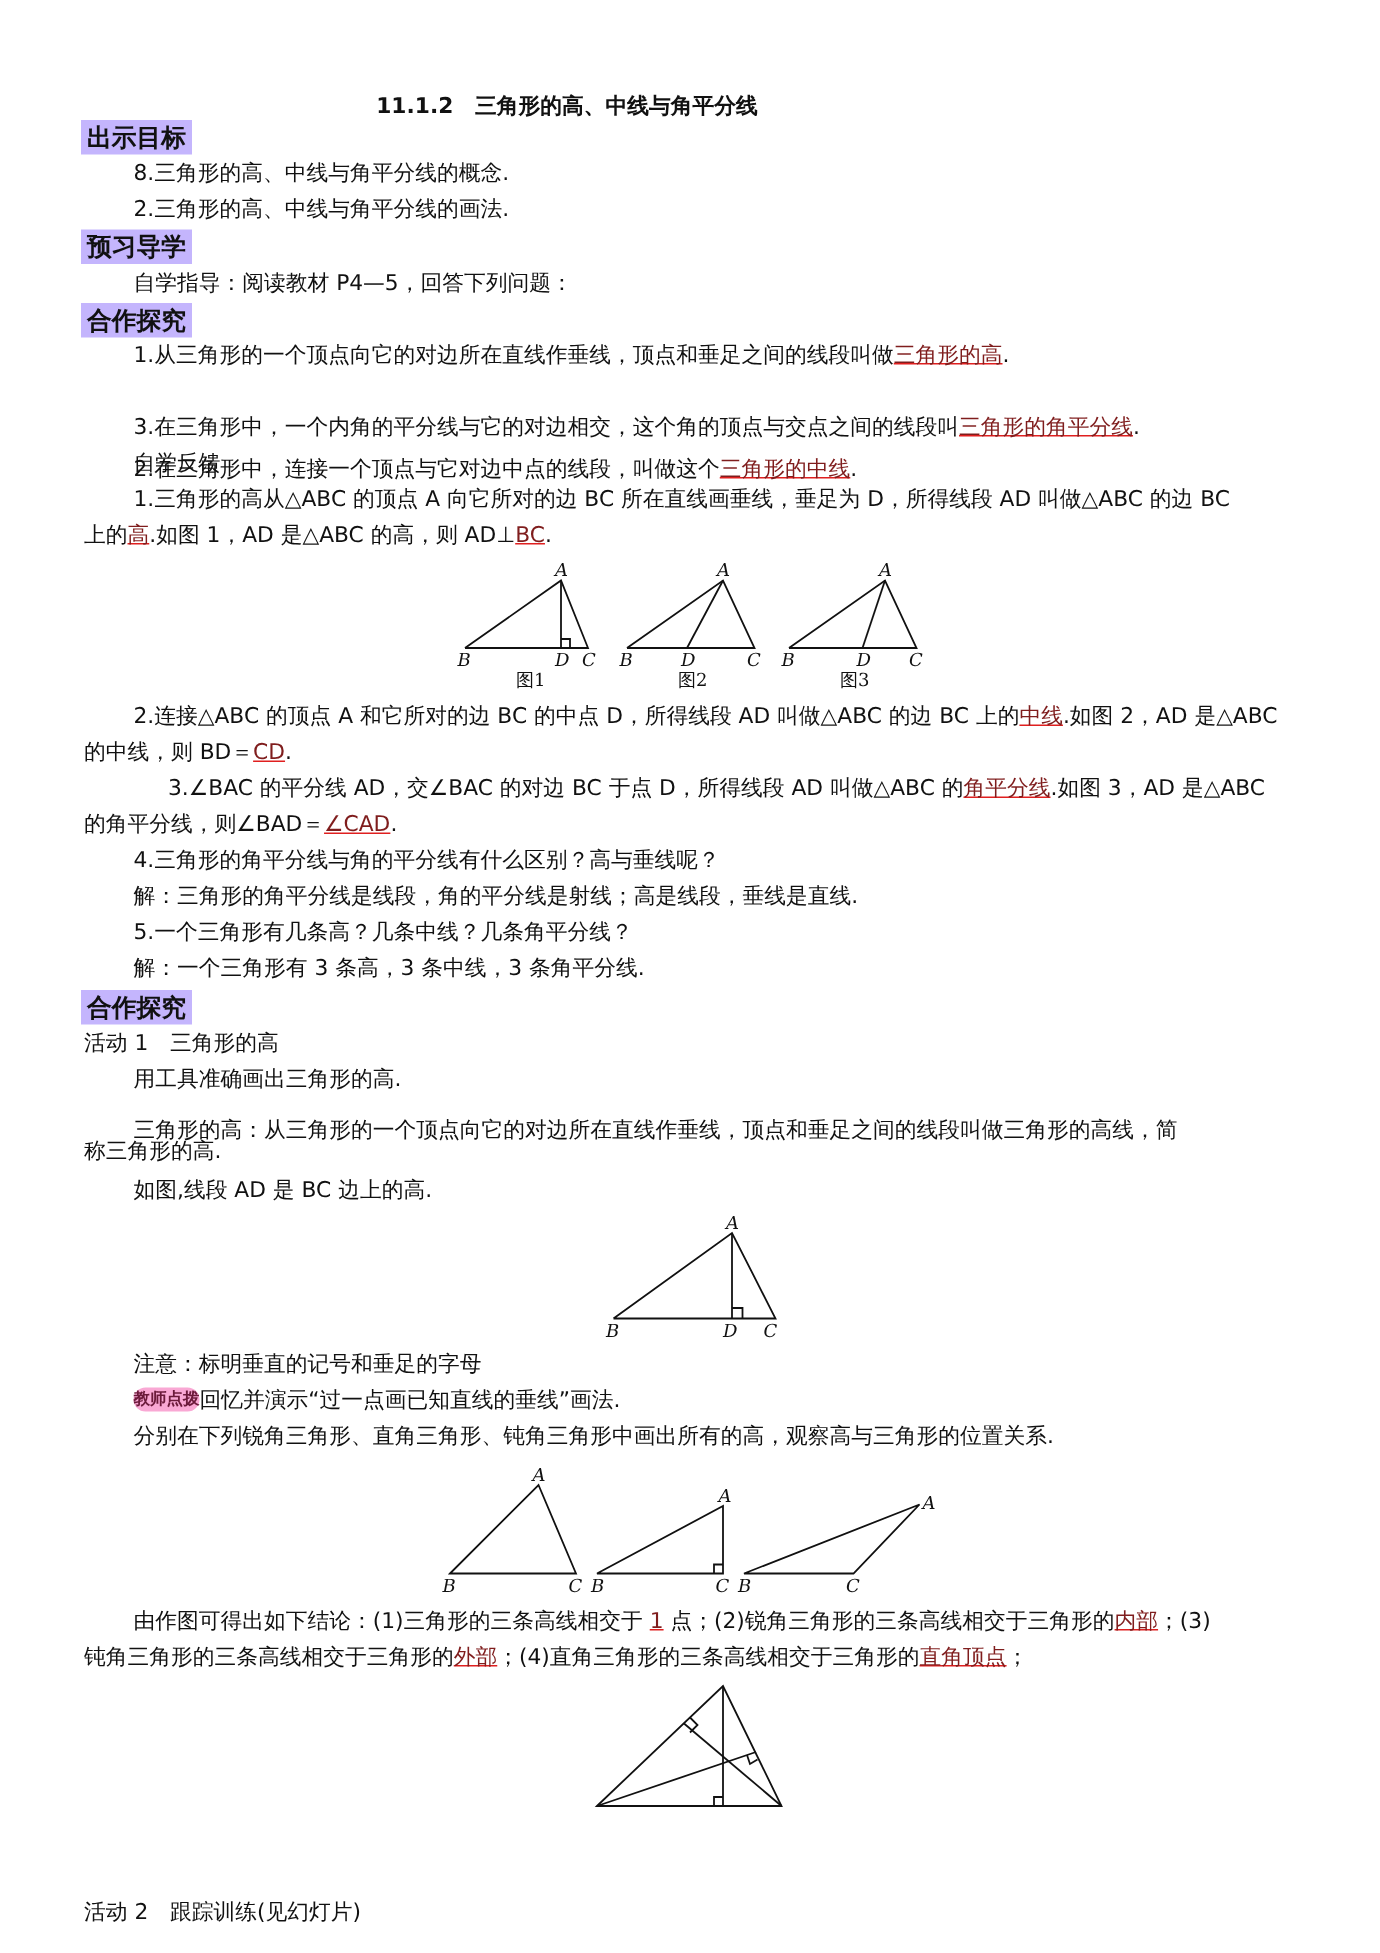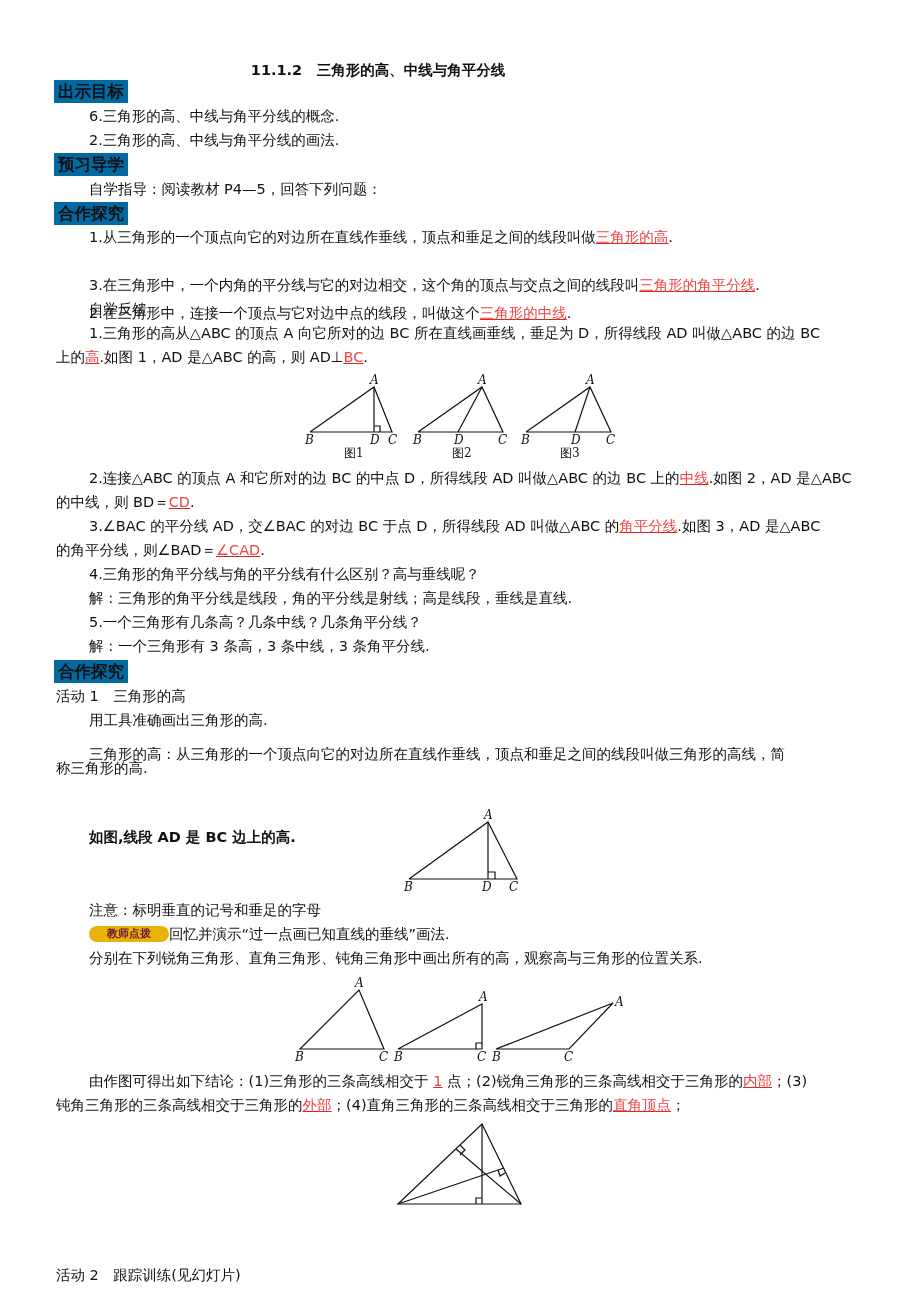--- a/index.html
+++ b/index.html
@@ -3,37 +3,37 @@
 <meta charset="utf-8">
 <style>
   html, body { margin: 0; padding: 0; background: #ffffff; }
   body {
     width: 920px; height: 1302px; position: relative; overflow: hidden;
     font-family: "DejaVu Sans", "Liberation Sans", sans-serif;
     color: #111; font-size: 14.5px;
   }
   .abs { position: absolute; white-space: nowrap; }
   .title { top: 61px; left: 0; width: 756px; text-align: center; font-weight: bold; font-size: 14.5px; }
-  .sec { background: #0369a1; font-family: "DejaVu Serif", "Liberation Serif", serif; font-weight: bold; font-size: 16.5px; padding: 1px 4px 0 4px; height: 22px; line-height: 22px; letter-spacing: 0px; }
+  .sec { background: #c4b5fd; font-family: "DejaVu Serif", "Liberation Serif", serif; font-weight: bold; font-size: 16.5px; padding: 1px 4px 0 4px; height: 22px; line-height: 22px; letter-spacing: 0px; }
   .line { line-height: 22px; height: 22px; }
   .ind { left: 89px; }
   .full { left: 56px; }
-  .ans { color: #ef4444; text-decoration: underline; text-decoration-color: #e01f1f; }
+  .ans { color: #7f1d1d; text-decoration: underline; text-decoration-color: #e01f1f; }
   .bold { font-weight: normal; }
-  .badge { display: inline-block; background: #eab308; color: #6b1a3a; font-size: 11px; font-weight: bold; border-radius: 8px; padding: 0 18px; line-height: 16px; vertical-align: 2px; }
+  .badge { display: inline-block; background: #f9a8d4; color: #6b1a3a; font-size: 11px; font-weight: bold; border-radius: 8px; padding: 0 0; line-height: 16px; vertical-align: 2px; }
   svg text { font-family: "DejaVu Serif", "Liberation Serif", serif; font-style: italic; font-size: 12px; fill: #111; }
   svg .cap { font-style: normal; font-size: 12px; }
 </style>
 </head>
 <body>
 
 <div class="abs title">11.1.2　三角形的高、中线与角平分线</div>
 
 <div class="abs sec" style="top:80px;left:54px;">出示目标</div>
-<div class="abs line ind" style="top:105px;">6.三角形的高、中线与角平分线的概念.</div>
+<div class="abs line ind" style="top:105px;">8.三角形的高、中线与角平分线的概念.</div>
 <div class="abs line ind" style="top:129px;">2.三角形的高、中线与角平分线的画法.</div>
 
 <div class="abs sec" style="top:153px;left:54px;">预习导学</div>
 <div class="abs line ind" style="top:178px;">自学指导：阅读教材 P4—5，回答下列问题：</div>
 
 <div class="abs sec" style="top:202px;left:54px;">合作探究</div>
 <div class="abs line ind" style="top:226px;">
   <span>1.从三角形的一个顶点向它的对边所在直线作垂线，顶点和垂足之间的线段叫做</span><span class="ans">三角形的高</span><span>.</span>
 </div>
 <div class="abs line ind" style="top:254px;margin-top:48px;">
@@ -82,21 +82,21 @@
   <text class="cap" x="260" y="85">图3</text>
 </svg>
 
 <div class="abs line ind" style="top:467px;">
   <span>2.连接△ABC 的顶点 A 和它所对的边 BC 的中点 D，所得线段 AD 叫做△ABC 的边 BC 上的</span><span class="ans">中线</span><span>.如图 2，AD 是△ABC</span>
 </div>
 <div class="abs line full" style="top:491px;">
   <span>的中线，则 BD＝</span><span class="ans">CD</span><span>.</span>
 </div>
 
-<div class="abs line ind" style="top:515px;">
+<div class="abs line ind" style="top:515px;margin-left:23px;">
   <span>3.∠BAC 的平分线 AD，交∠BAC 的对边 BC 于点 D，所得线段 AD 叫做△ABC 的</span><span class="ans">角平分线</span><span>.如图 3，AD 是△ABC</span>
 </div>
 <div class="abs line full" style="top:539px;">
   <span>的角平分线，则∠BAD＝</span><span class="ans">∠CAD</span><span>.</span>
 </div>
 
 <div class="abs line ind" style="top:563px;">4.三角形的角平分线与角的平分线有什么区别？高与垂线呢？</div>
 <div class="abs line ind" style="top:587px;">
   <span class="bold">解：</span><span>三角形的角平分线是线段，角的平分线是射线；高是线段，垂线是直线.</span>
 </div>
@@ -104,21 +104,21 @@
 <div class="abs line ind" style="top:611px;">5.一个三角形有几条高？几条中线？几条角平分线？</div>
 <div class="abs line ind" style="top:635px;">
   <span class="bold">解：</span><span>一个三角形有 3 条高，3 条中线，3 条角平分线.</span>
 </div>
 
 <div class="abs sec" style="top:660px;left:54px;">合作探究</div>
 <div class="abs line full bold" style="top:685px;">活动 1　三角形的高</div>
 <div class="abs line ind" style="top:709px;">用工具准确画出三角形的高.</div>
 <div class="abs line ind" style="top:743px;">三角形的高：从三角形的一个顶点向它的对边所在直线作垂线，顶点和垂足之间的线段叫做三角形的高线，简</div>
 <div class="abs line full" style="top:757px;">称三角形的高.</div>
-<div class="abs line ind" style="top:826px;font-weight:bold;">如图,线段 AD 是 BC 边上的高.</div>
+<div class="abs line ind" style="top:783px;">如图,线段 AD 是 BC 边上的高.</div>
 
 <svg class="abs" style="top:805px;left:395px;" width="140" height="95">
   <g stroke="#111" stroke-width="1.2" fill="none">
     <polyline points="14,74 93,17 122,74 14,74"></polyline>
     <line x1="93" y1="17" x2="93" y2="74"></line>
     <polyline points="93,67 100,67 100,74"></polyline>
   </g>
   <text x="89" y="14">A</text>
   <text x="9" y="86">B</text>
   <text x="87" y="86">D</text>

